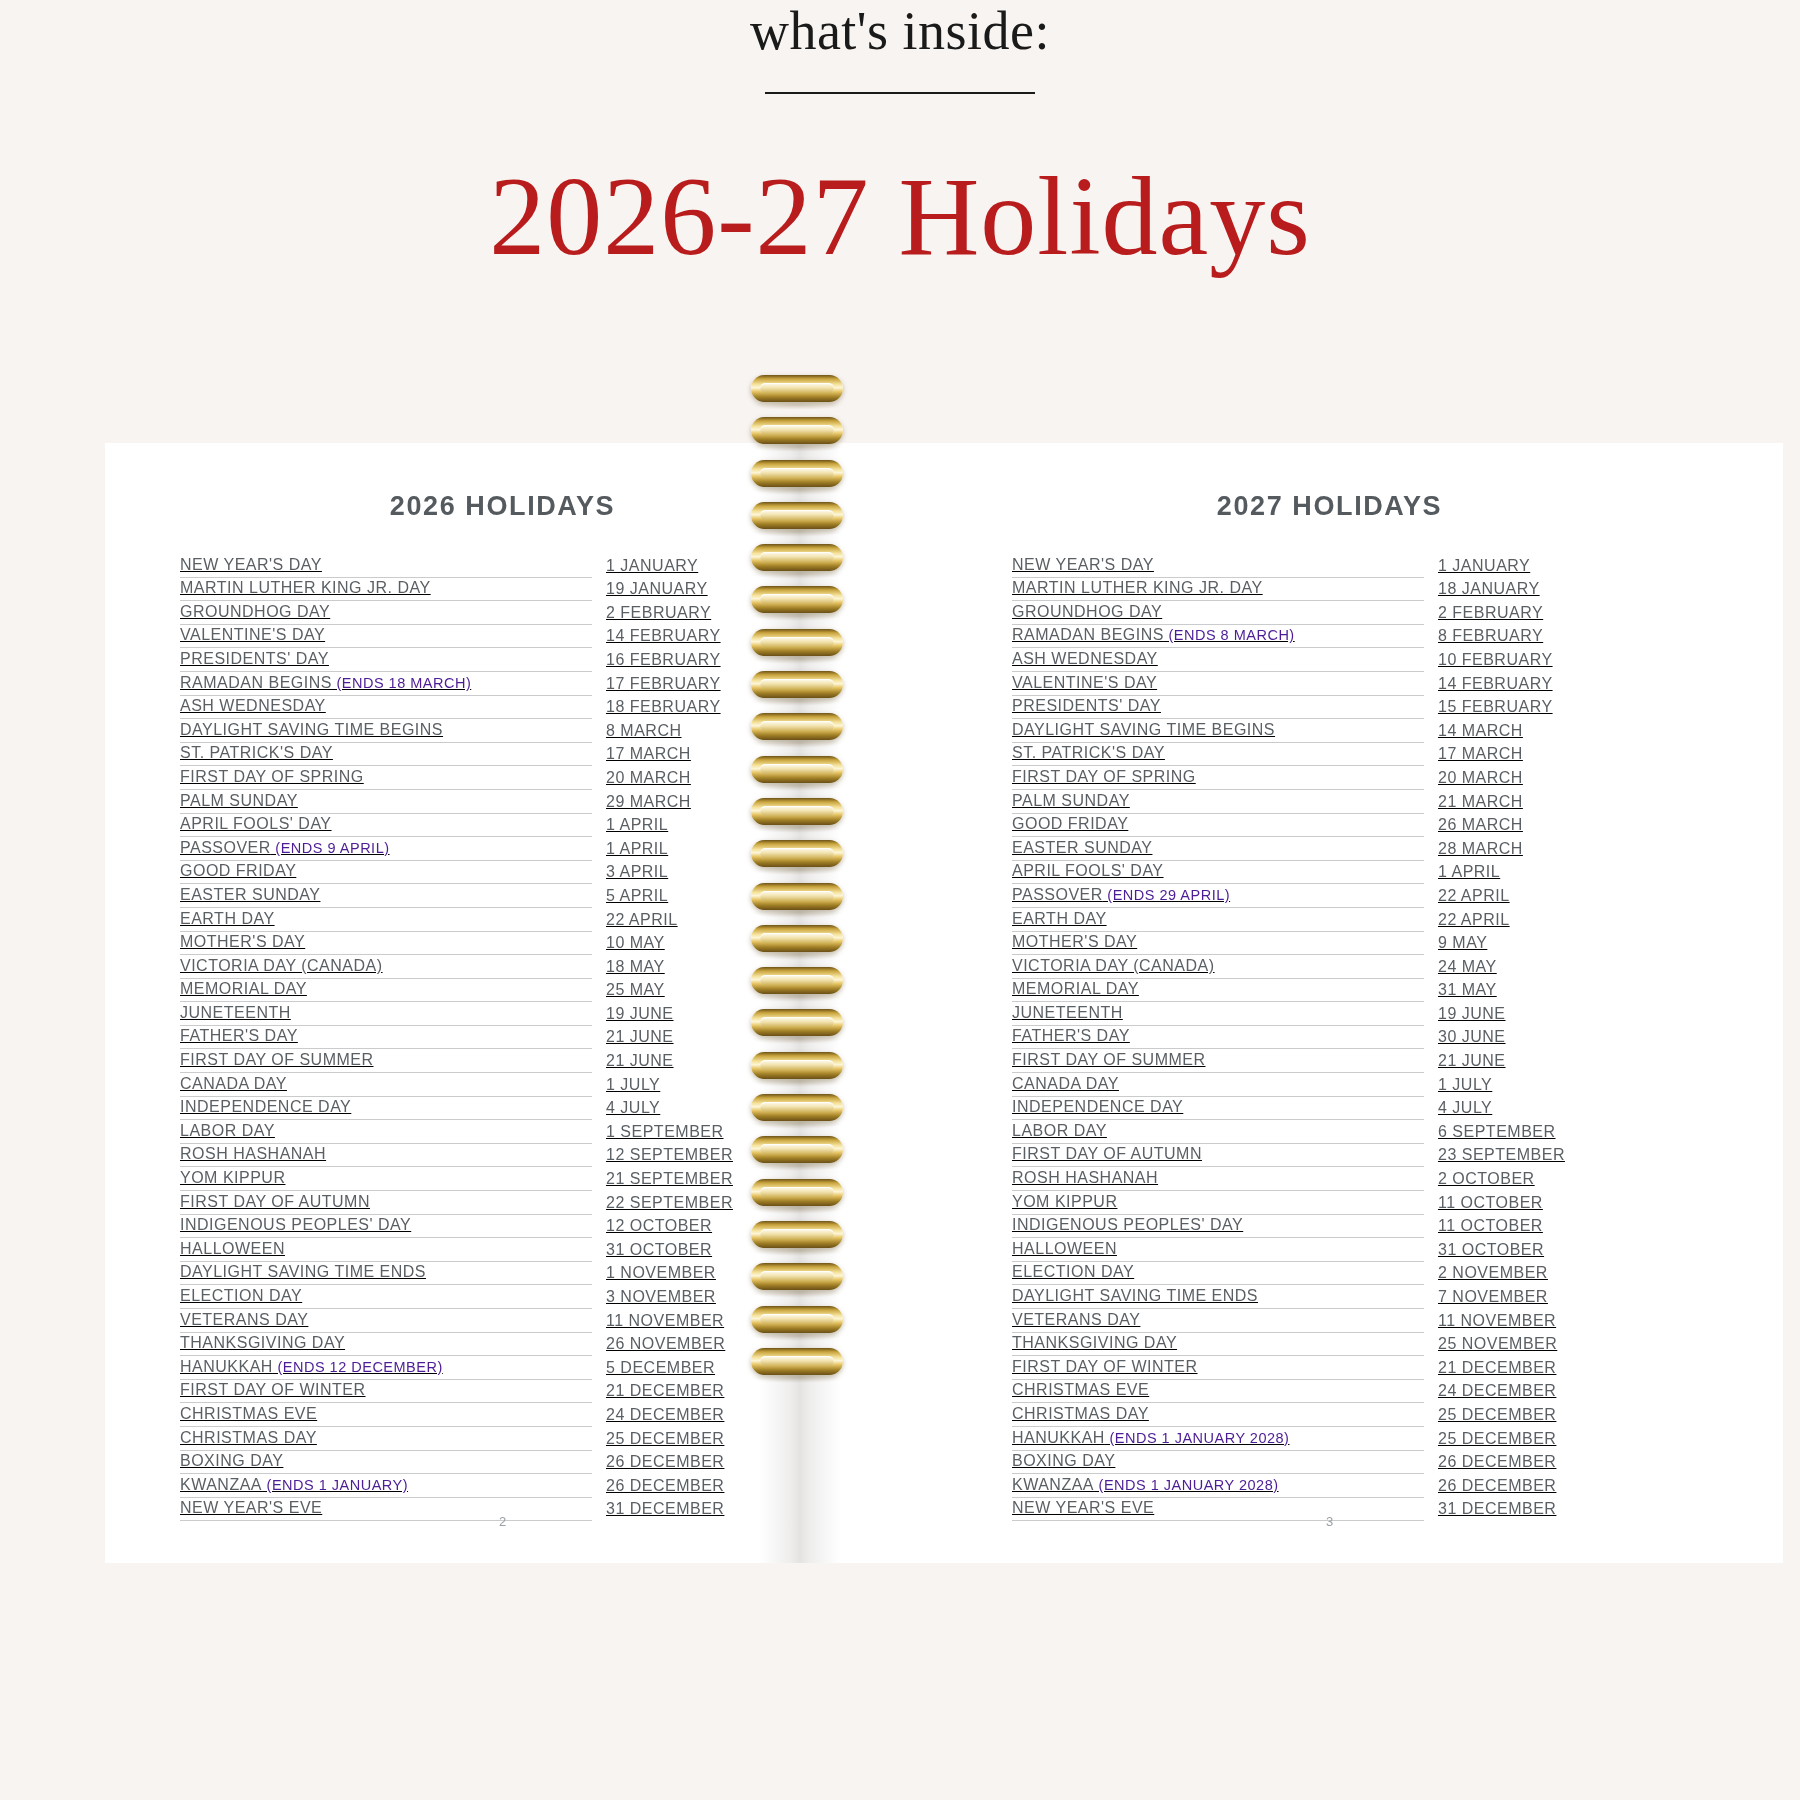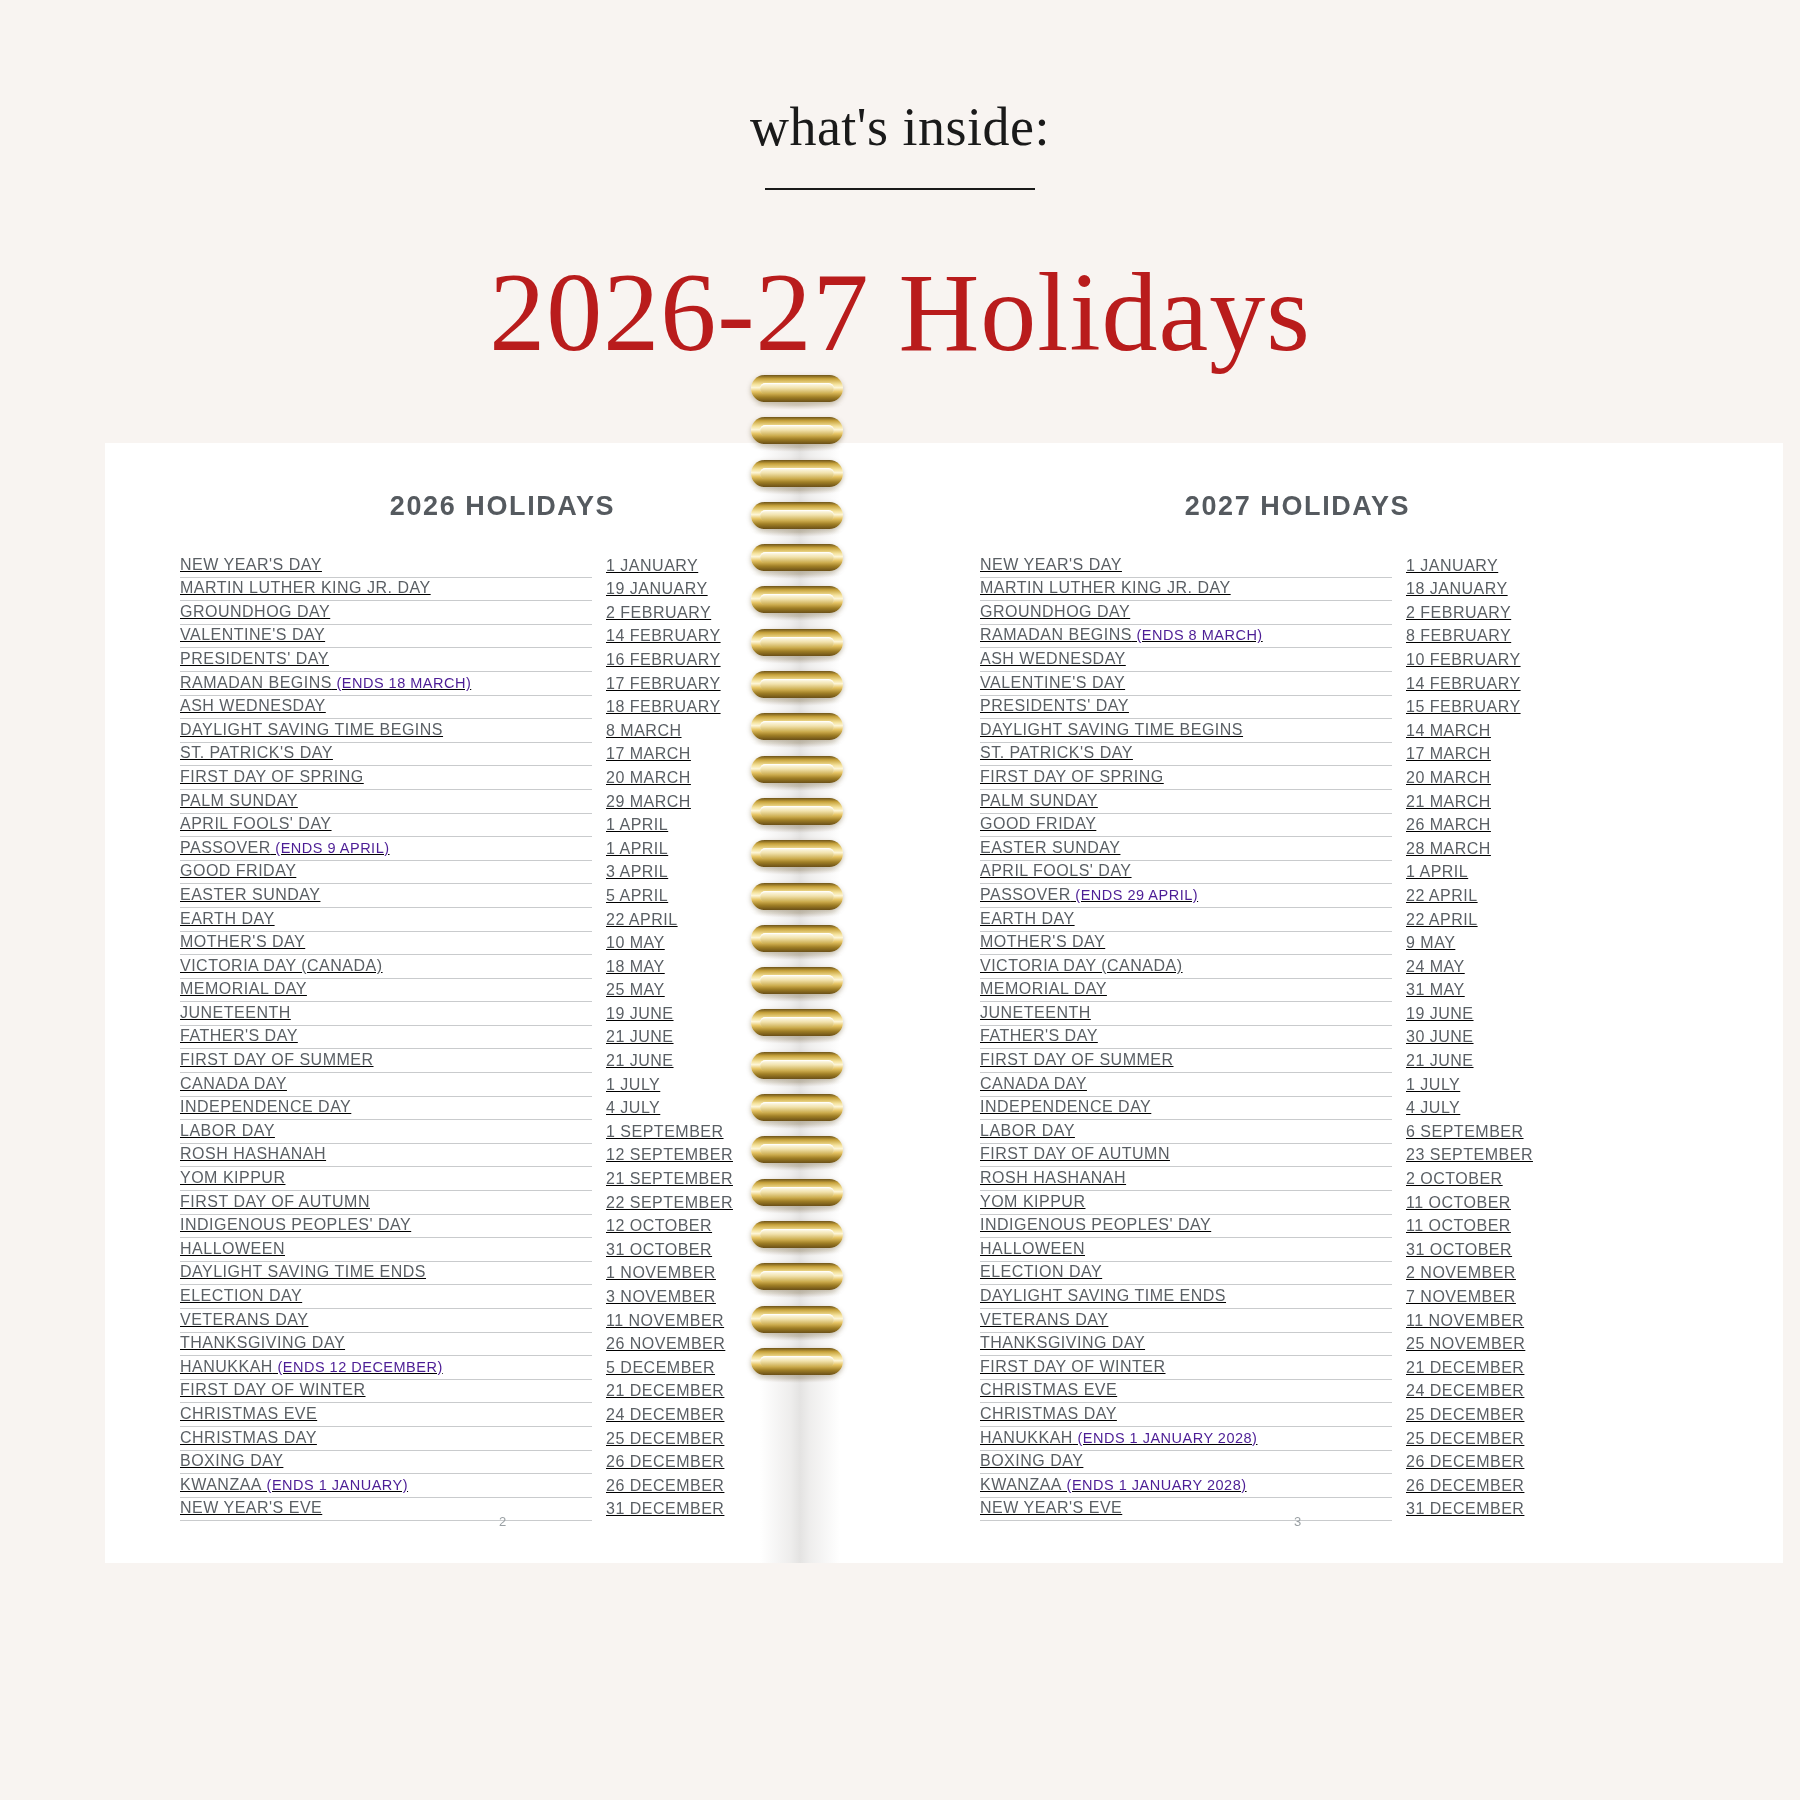--- a/index.html
+++ b/index.html
@@ -15,21 +15,20 @@
   }
   .page {
     position: relative;
     width: 1800px;
     height: 1800px;
   }
 
   
   .header {
     text-align: center;
-    padding-top: 96px;
   }
   .whats-inside {
     font-family: "Liberation Serif", serif;
     font-size: 54px;
     color: #1a1a1a;
     letter-spacing: 0.5px;
     display: inline-block;
     padding-bottom: 16px;
   }
   .header-rule {
@@ -57,21 +56,21 @@
     background: #ffffff;
     box-shadow: 0 0 0 rgba(0,0,0,0);
   }
   .page-half {
     position: absolute;
     top: 0;
     width: 795px;
     height: 1120px;
   }
   .page-half.left { left: 0; }
-  .page-half.right { left: 795px; }
+  .page-half.right { left: 827px; }
 
   .col-title {
     text-align: center;
     font-size: 27px;
     font-weight: 700;
     letter-spacing: 1.6px;
     color: #555a5f;
     margin-top: 48px;
   }
 

